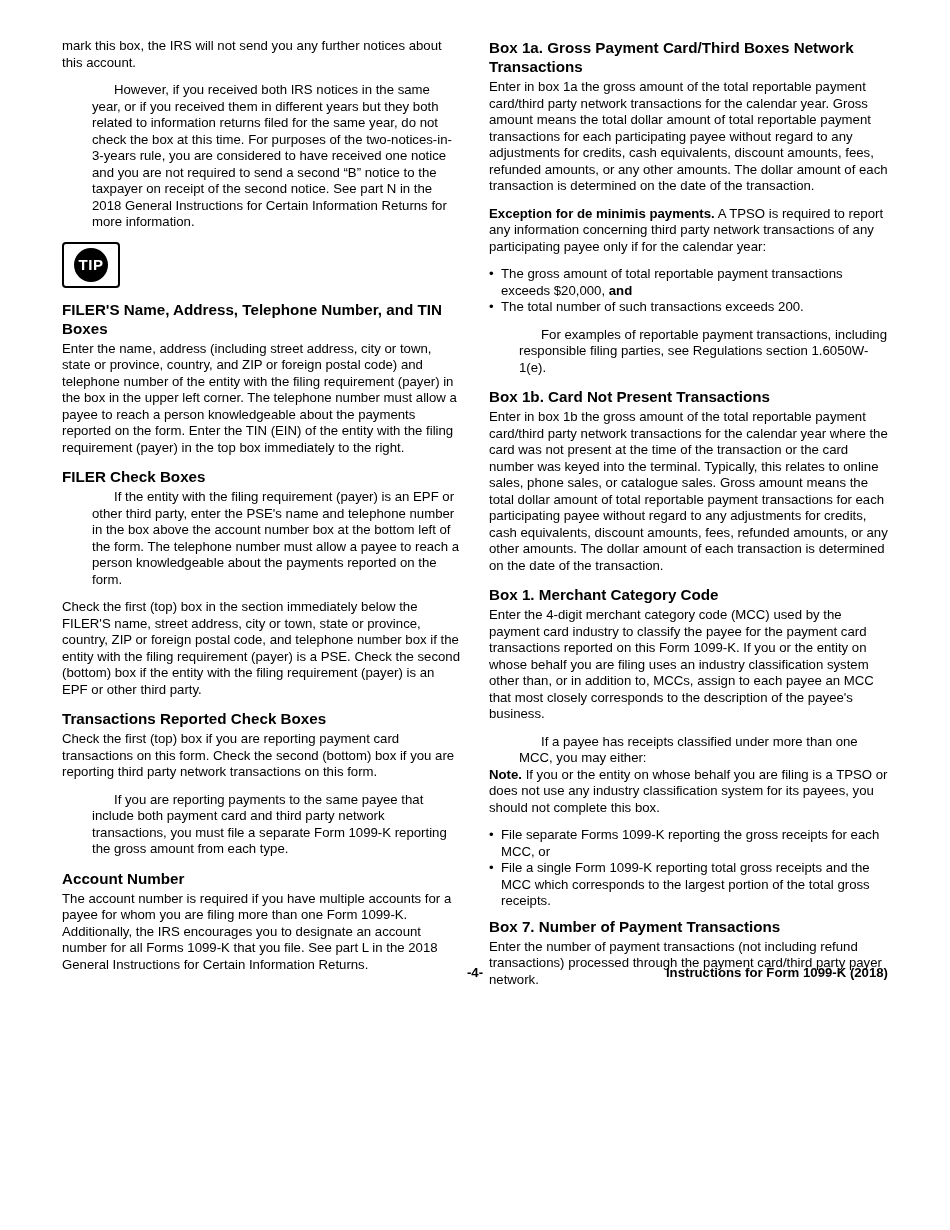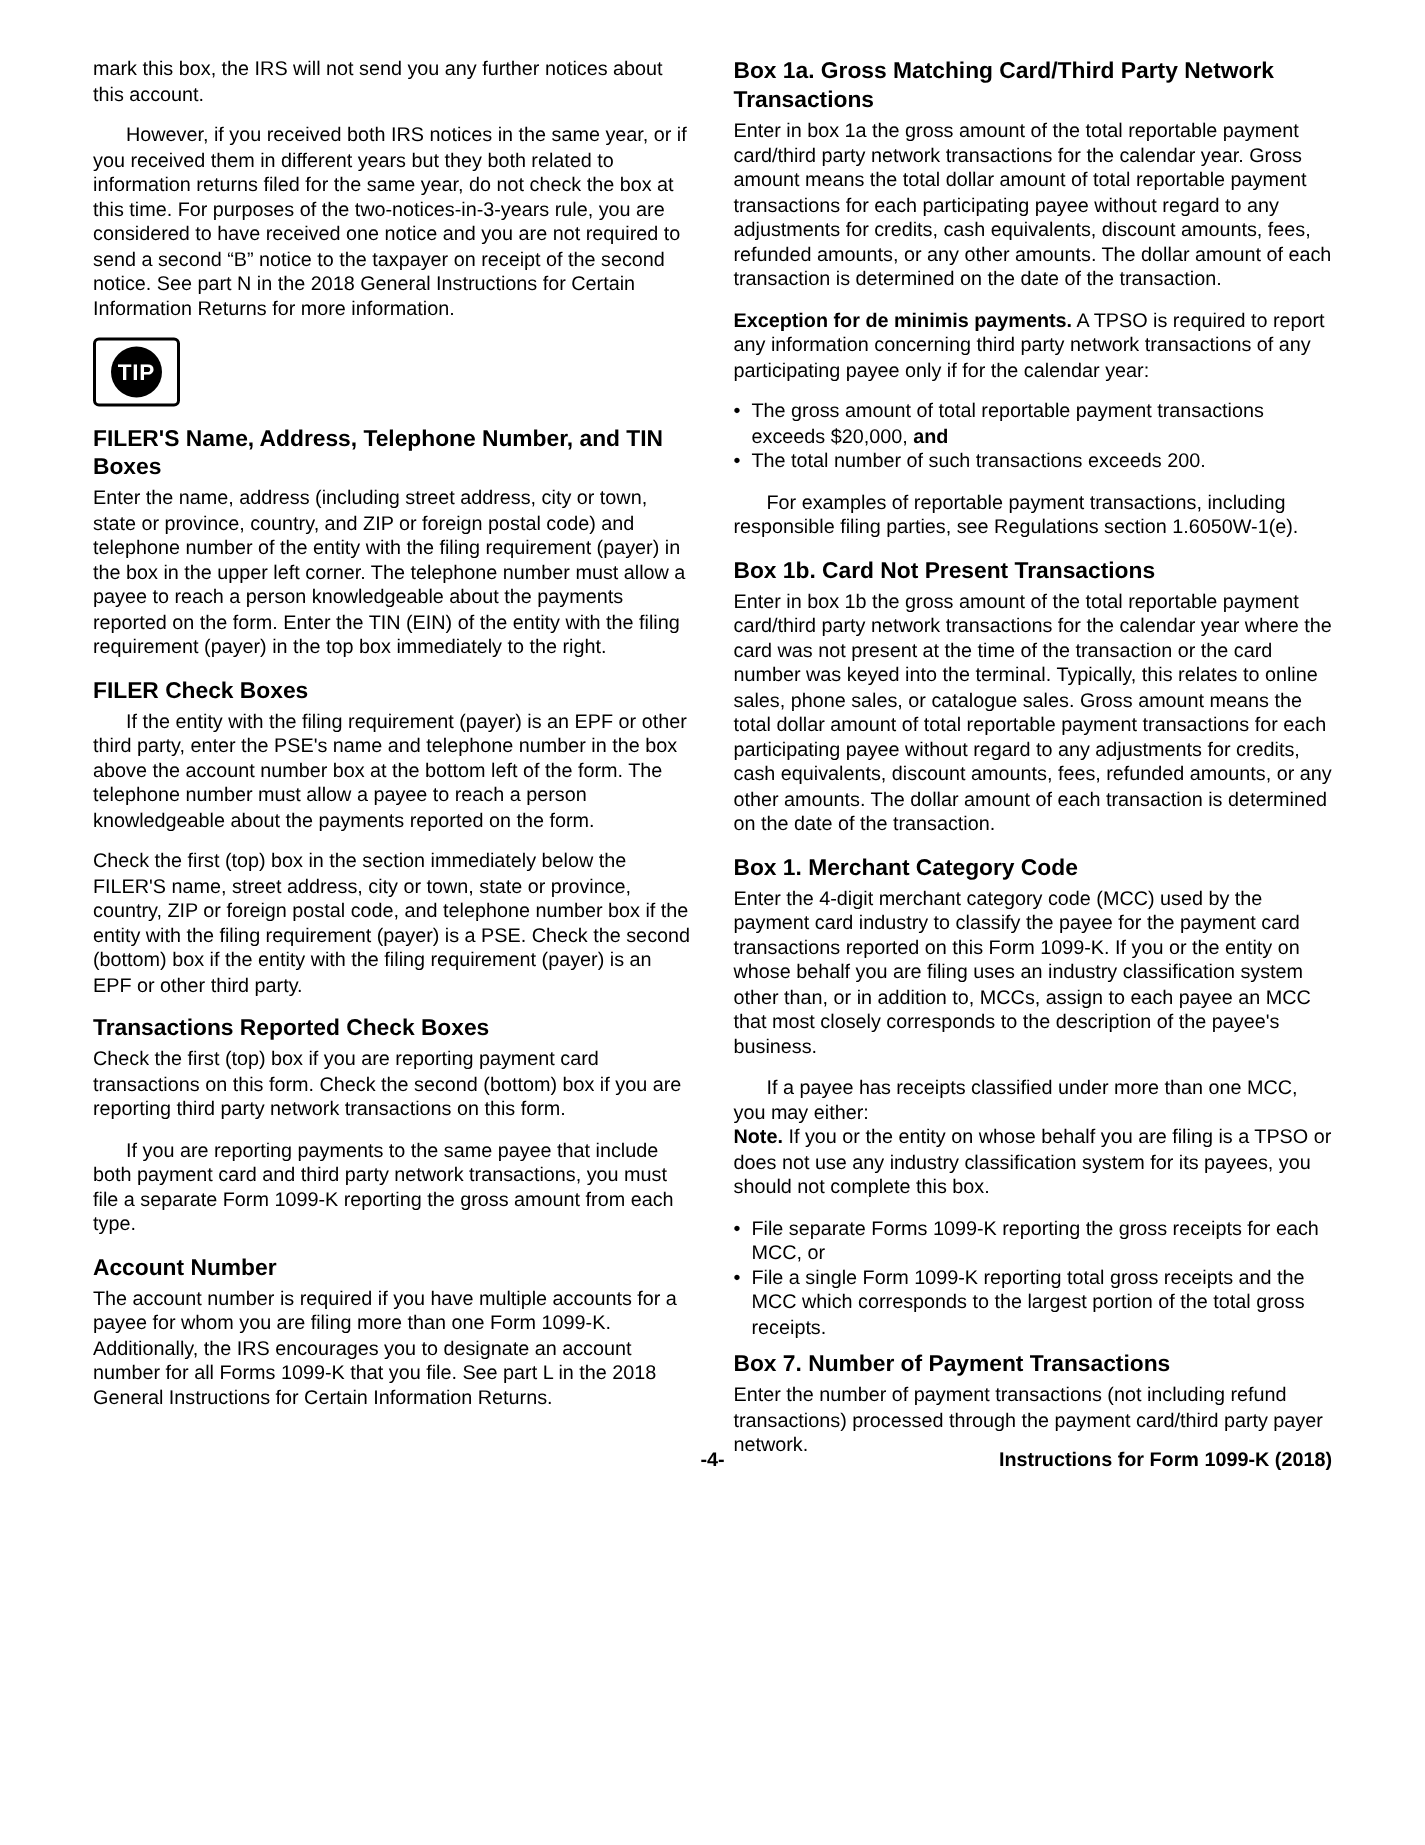--- a/index.html
+++ b/index.html
@@ -34,20 +34,21 @@
     margin: 0 0 0 0;
     font-size: 13.2px;
     line-height: 16.5px;
     text-align: left;
   }
   p.body {
     margin-bottom: 11px;
   }
   p.indent {
     text-indent: 22px;
+    margin-left: 30px;
   }
   h2 {
     font-size: 15.2px;
     line-height: 19px;
     font-weight: bold;
     margin: 7px 0 3px 0;
   }
   h2.first {
     margin-top: 0;
   }
@@ -151,21 +152,21 @@
 
       <h2>Transactions Reported Check Boxes</h2>
       <p class="body">Check the first (top) box if you are reporting payment card transactions on this form. Check the second (bottom) box if you are reporting third party network transactions on this form.</p>
       <p class="body indent">If you are reporting payments to the same payee that include both payment card and third party network transactions, you must file a separate Form 1099-K reporting the gross amount from each type.</p>
 
       <h2>Account Number</h2>
       <p class="body">The account number is required if you have multiple accounts for a payee for whom you are filing more than one Form 1099-K. Additionally, the IRS encourages you to designate an account number for all Forms 1099-K that you file. See part L in the 2018 General Instructions for Certain Information Returns.</p>
     </div>
 
     <div class="col">
-      <h2 class="first">Box 1a. Gross Matching Card/Third Party Network Transactions</h2>
+      <h2 class="first">Box 1a. Gross Payment Card/Third Boxes Network Transactions</h2>
       <p class="body">Enter in box 1a the gross amount of the total reportable payment card/third party network transactions for the calendar year. Gross amount means the total dollar amount of total reportable payment transactions for each participating payee without regard to any adjustments for credits, cash equivalents, discount amounts, fees, refunded amounts, or any other amounts. The dollar amount of each transaction is determined on the date of the transaction.</p>
 
       <p class="body"><b>Exception for de minimis payments.</b><span> A TPSO is required to report any information concerning third party network transactions of any participating payee only if for the calendar year:</span></p>
 
       <div class="bullet">
         <span class="dot">•</span>
         <span class="btxt"><span>The gross amount of total reportable payment transactions exceeds $20,000, </span><b>and</b></span>
       </div>
       <div class="bullet" style="margin-bottom:11px;">
         <span class="dot">•</span>

